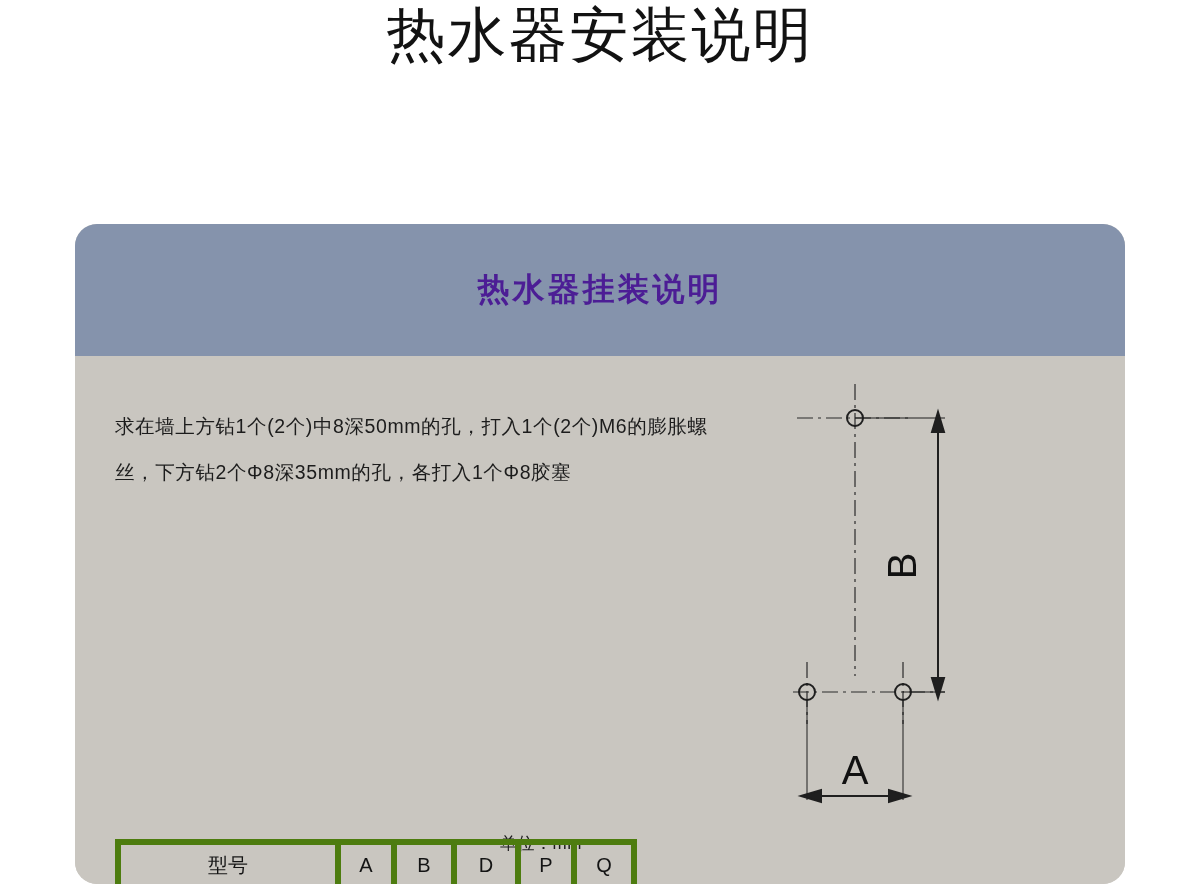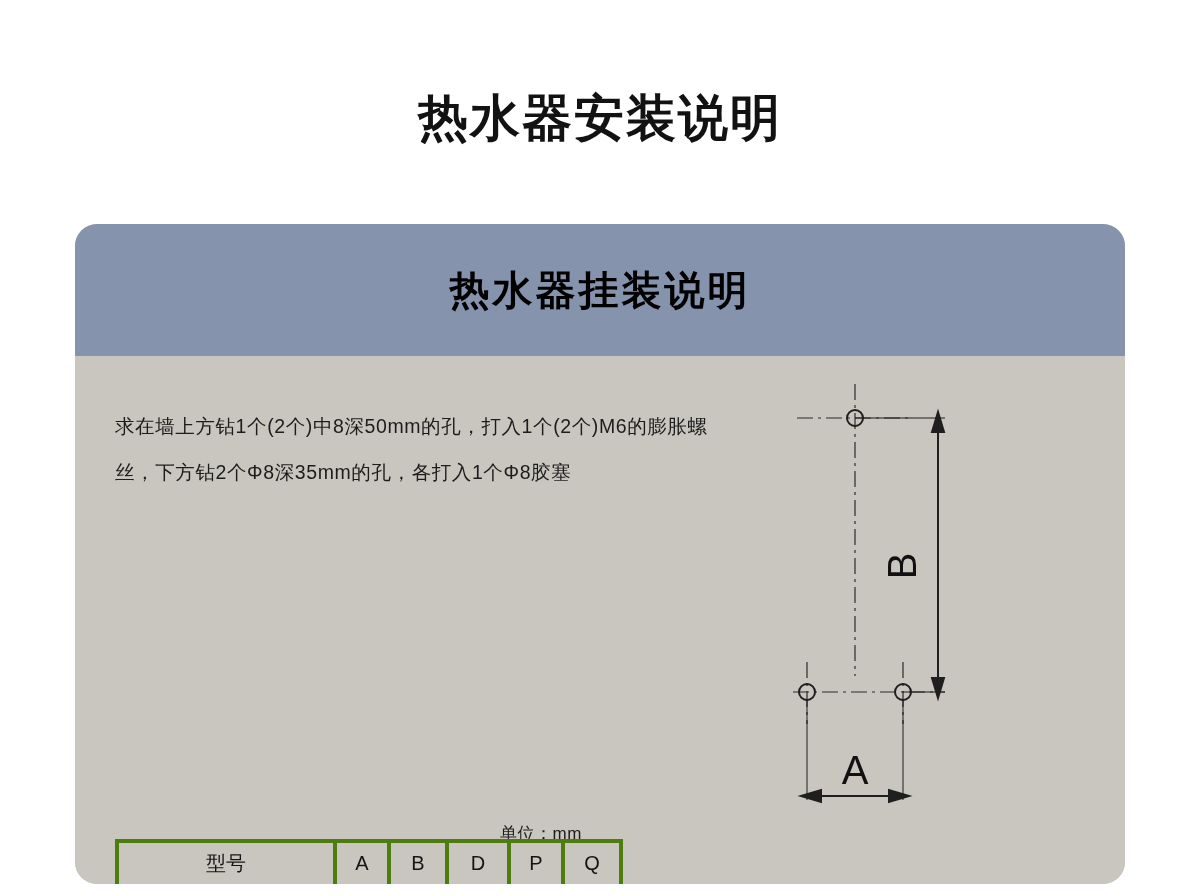--- a/index.html
+++ b/index.html
@@ -11,25 +11,24 @@
     width: 1200px;
     height: 896px;
     font-family: "Liberation Sans", "DejaVu Sans", sans-serif;
     color: #1a1a1a;
     position: relative;
     overflow: hidden;
   }
 
   .page-title {
     text-align: center;
-    font-size: 50px;
-    font-weight: bold;
+    font-size: 59px;
+    font-weight: normal;
     letter-spacing: 2px;
     color: #121212;
-    padding-top: 88px;
     line-height: 1.2;
   }
 
   .card {
     position: absolute;
     left: 75px;
     top: 224px;
     width: 1050px;
     height: 660px;
     border-radius: 22px;
@@ -38,22 +37,22 @@
   }
 
   .card-header {
     height: 132px;
     background: #8593ac;
     display: flex;
     align-items: center;
     justify-content: center;
   }
   .card-header .header-text {
-    color: #000000;
-    font-size: 40px;
+    color: #4c1d95;
+    font-size: 32px;
     font-weight: bold;
     letter-spacing: 3px;
   }
 
   .card-body {
     position: relative;
     height: 528px;
     background: #c9c6c0;
   }
 
@@ -67,35 +66,35 @@
     line-height: 2.35;
     letter-spacing: 0.6px;
   }
   .instructions p {
     margin: 0;
   }
 
   .unit-label {
     position: absolute;
     left: 425px;
-    top: 466px;
+    top: 476px;
     font-size: 17px;
     color: #1c1c1c;
     letter-spacing: 0.5px;
   }
 
   table.spec {
     position: absolute;
     left: 40px;
     top: 483px;
     border-collapse: collapse;
     background: transparent;
   }
   table.spec td {
-    border: 4px solid #4d7c0f;
+    border: 6px solid #4d7c0f;
     font-size: 20px;
     text-align: center;
     color: #141414;
     padding: 0;
     height: 41px;
     font-family: "Liberation Sans", "DejaVu Sans", sans-serif;
   }
   table.spec td.model-head { width: 214px; }
   table.spec td.model-val  { width: 214px; font-size: 20px; letter-spacing: 0.5px;}
   table.spec td.col-a { width: 50px; }

